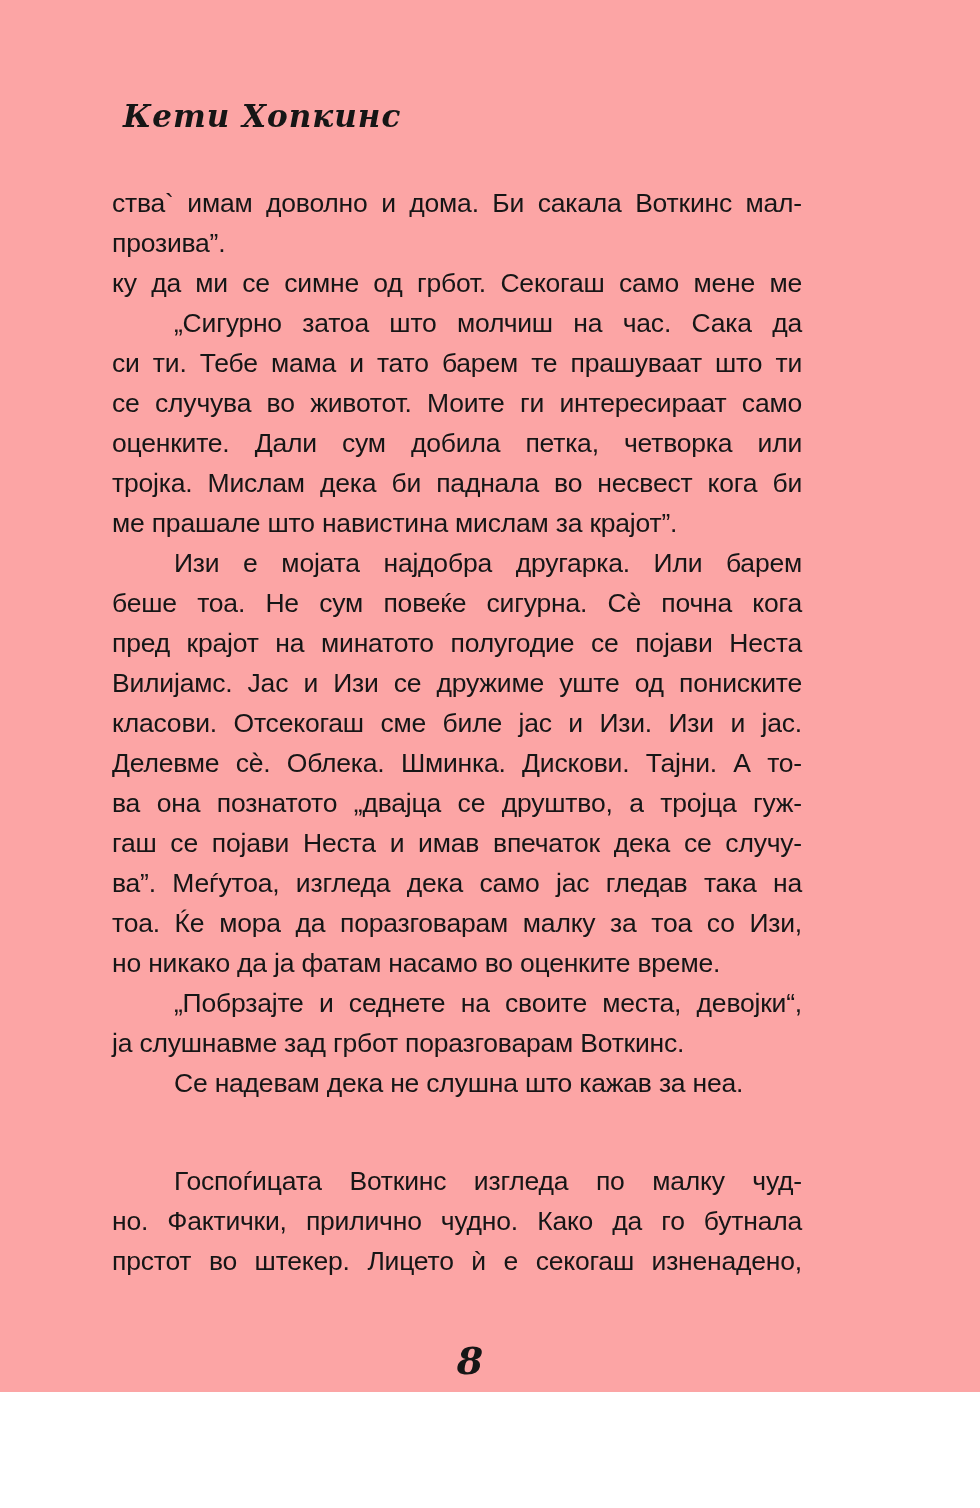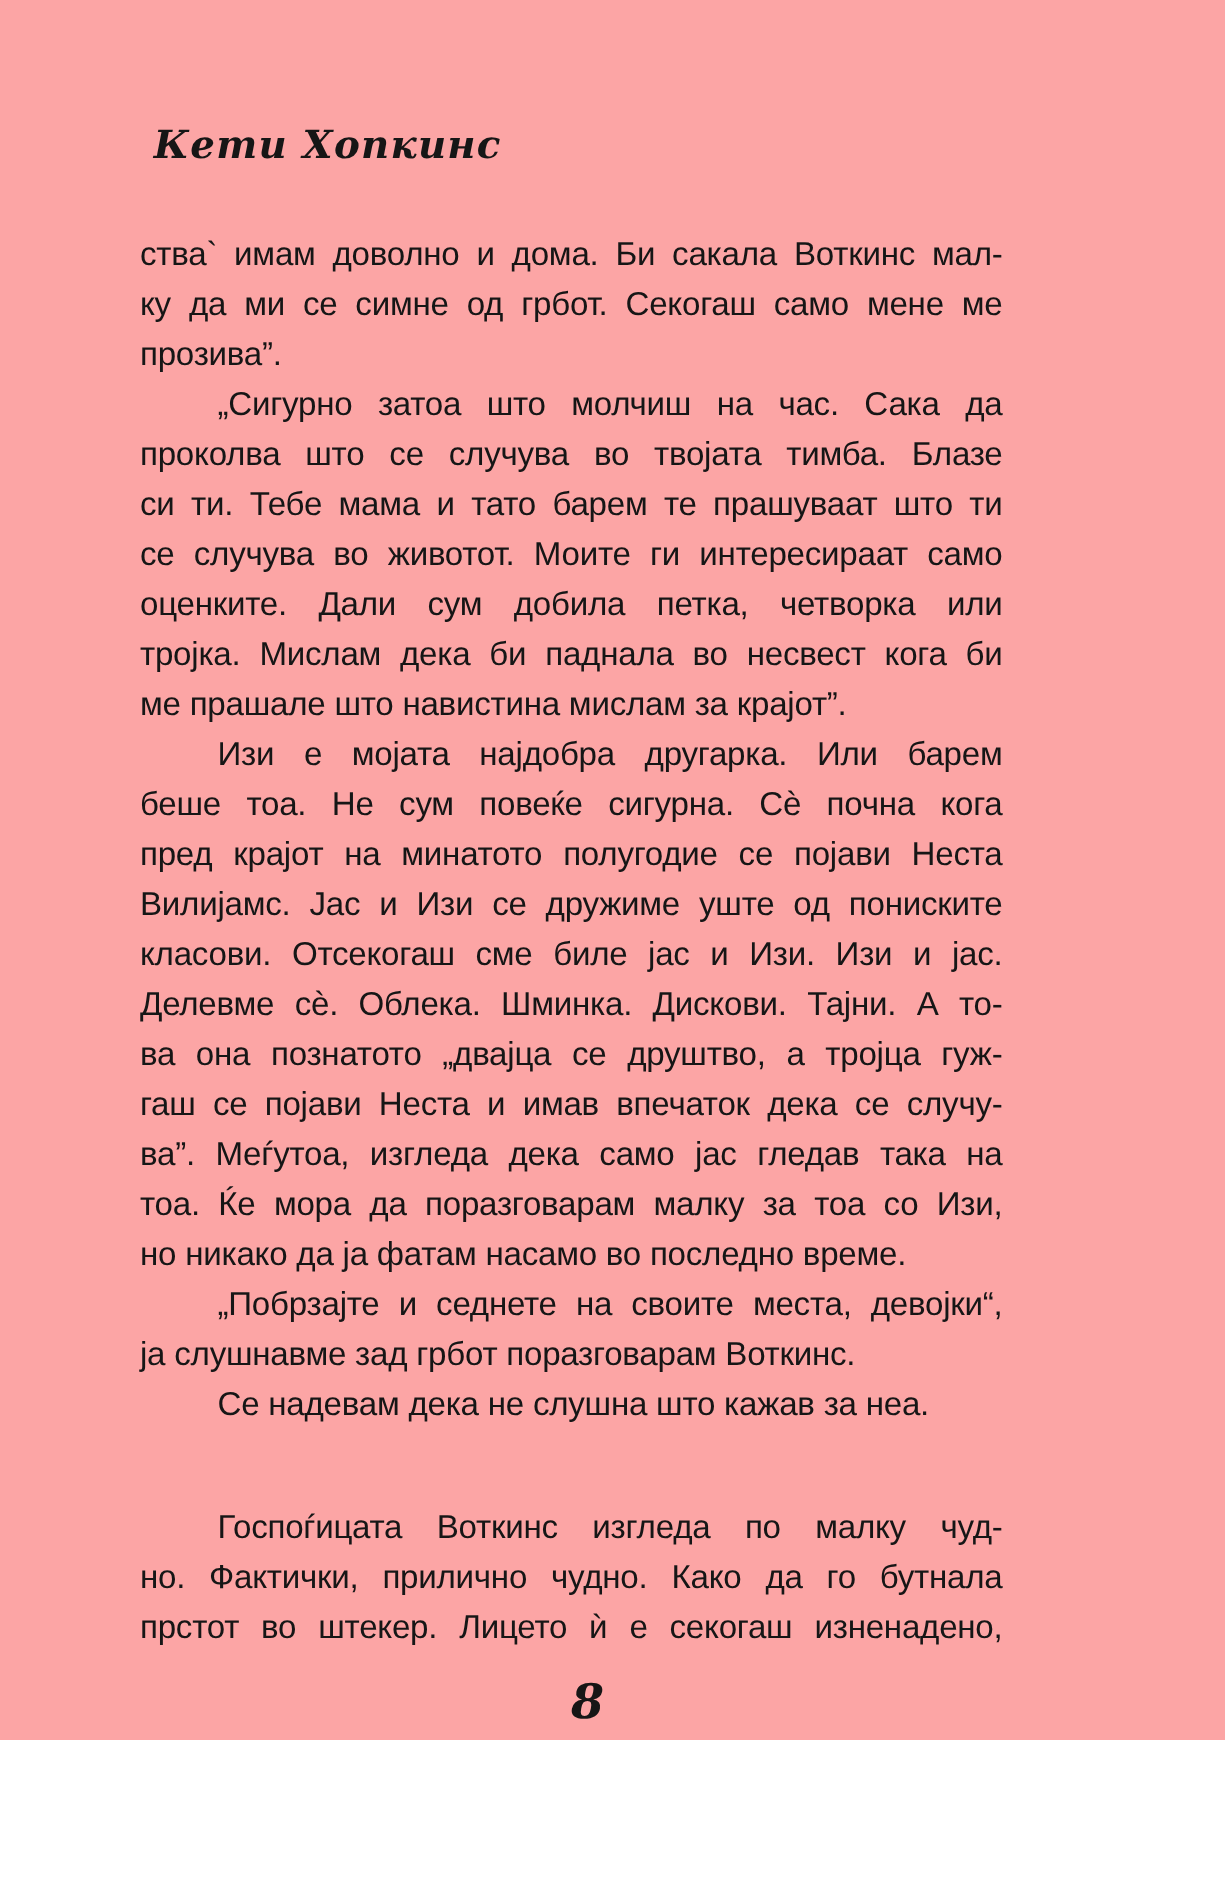--- a/index.html
+++ b/index.html
@@ -66,40 +66,39 @@
 </style>
 </head>
 <body>
 
 <div class="page">
 
   <div class="running-head">Кети Хопкинс</div>
 
   <div class="text-block">
       <div class="line">ства` имам доволно и дома. Би сакала Воткинс мал-</div>
+      <div class="line last">прозива”.</div>
       <div class="line">ку да ми се симне од грбот. Секогаш само мене ме</div>
-      <div class="line last">прозива”.</div>
       <div class="line indent">„Сигурно затоа што молчиш на час. Сака да</div>
-      <div class="line">проколва што се случува во твојата тимба. Блазе</div>
       <div class="line">си ти. Тебе мама и тато барем те прашуваат што ти</div>
       <div class="line">се случува во животот. Моите ги интересираат само</div>
       <div class="line">оценките. Дали сум добила петка, четворка или</div>
       <div class="line">тројка. Мислам дека би паднала во несвест кога би</div>
       <div class="line last">ме прашале што навистина мислам за крајот”.</div>
       <div class="line indent">Изи е мојата најдобра другарка. Или барем</div>
       <div class="line">беше тоа. Не сум повеќе сигурна. Сѐ почна кога</div>
       <div class="line">пред крајот на минатото полугодие се појави Неста</div>
       <div class="line">Вилијамс. Јас и Изи се дружиме уште од пониските</div>
       <div class="line">класови. Отсекогаш сме биле јас и Изи. Изи и јас.</div>
       <div class="line">Делевме сѐ. Облека. Шминка. Дискови. Тајни. А то-</div>
       <div class="line">ва она познатото „двајца се друштво, а тројца гуж-</div>
       <div class="line">гаш се појави Неста и имав впечаток дека се случу-</div>
       <div class="line">ва”. Меѓутоа, изгледа дека само јас гледав така на</div>
       <div class="line">тоа. Ќе мора да поразговарам малку за тоа со Изи,</div>
-      <div class="line last">но никако да ја фатам насамо во последно време.</div>
+      <div class="line last">но никако да ја фатам насамо во оценките време.</div>
       <div class="line indent">„Побрзајте и седнете на своите места, девојки“,</div>
       <div class="line last">ја слушнавме зад грбот поразговарам Воткинс.</div>
       <div class="line indent last">Се надевам дека не слушна што кажав за неа.</div>
       <div class="para-spacer"></div>
       <div class="line indent">Госпоѓицата Воткинс изгледа по малку чуд-</div>
       <div class="line">но. Фактички, прилично чудно. Како да го бутнала</div>
       <div class="line">прстот во штекер. Лицето ѝ е секогаш изненадено,</div>
     </div>
 
   <div class="page-number">8</div>

